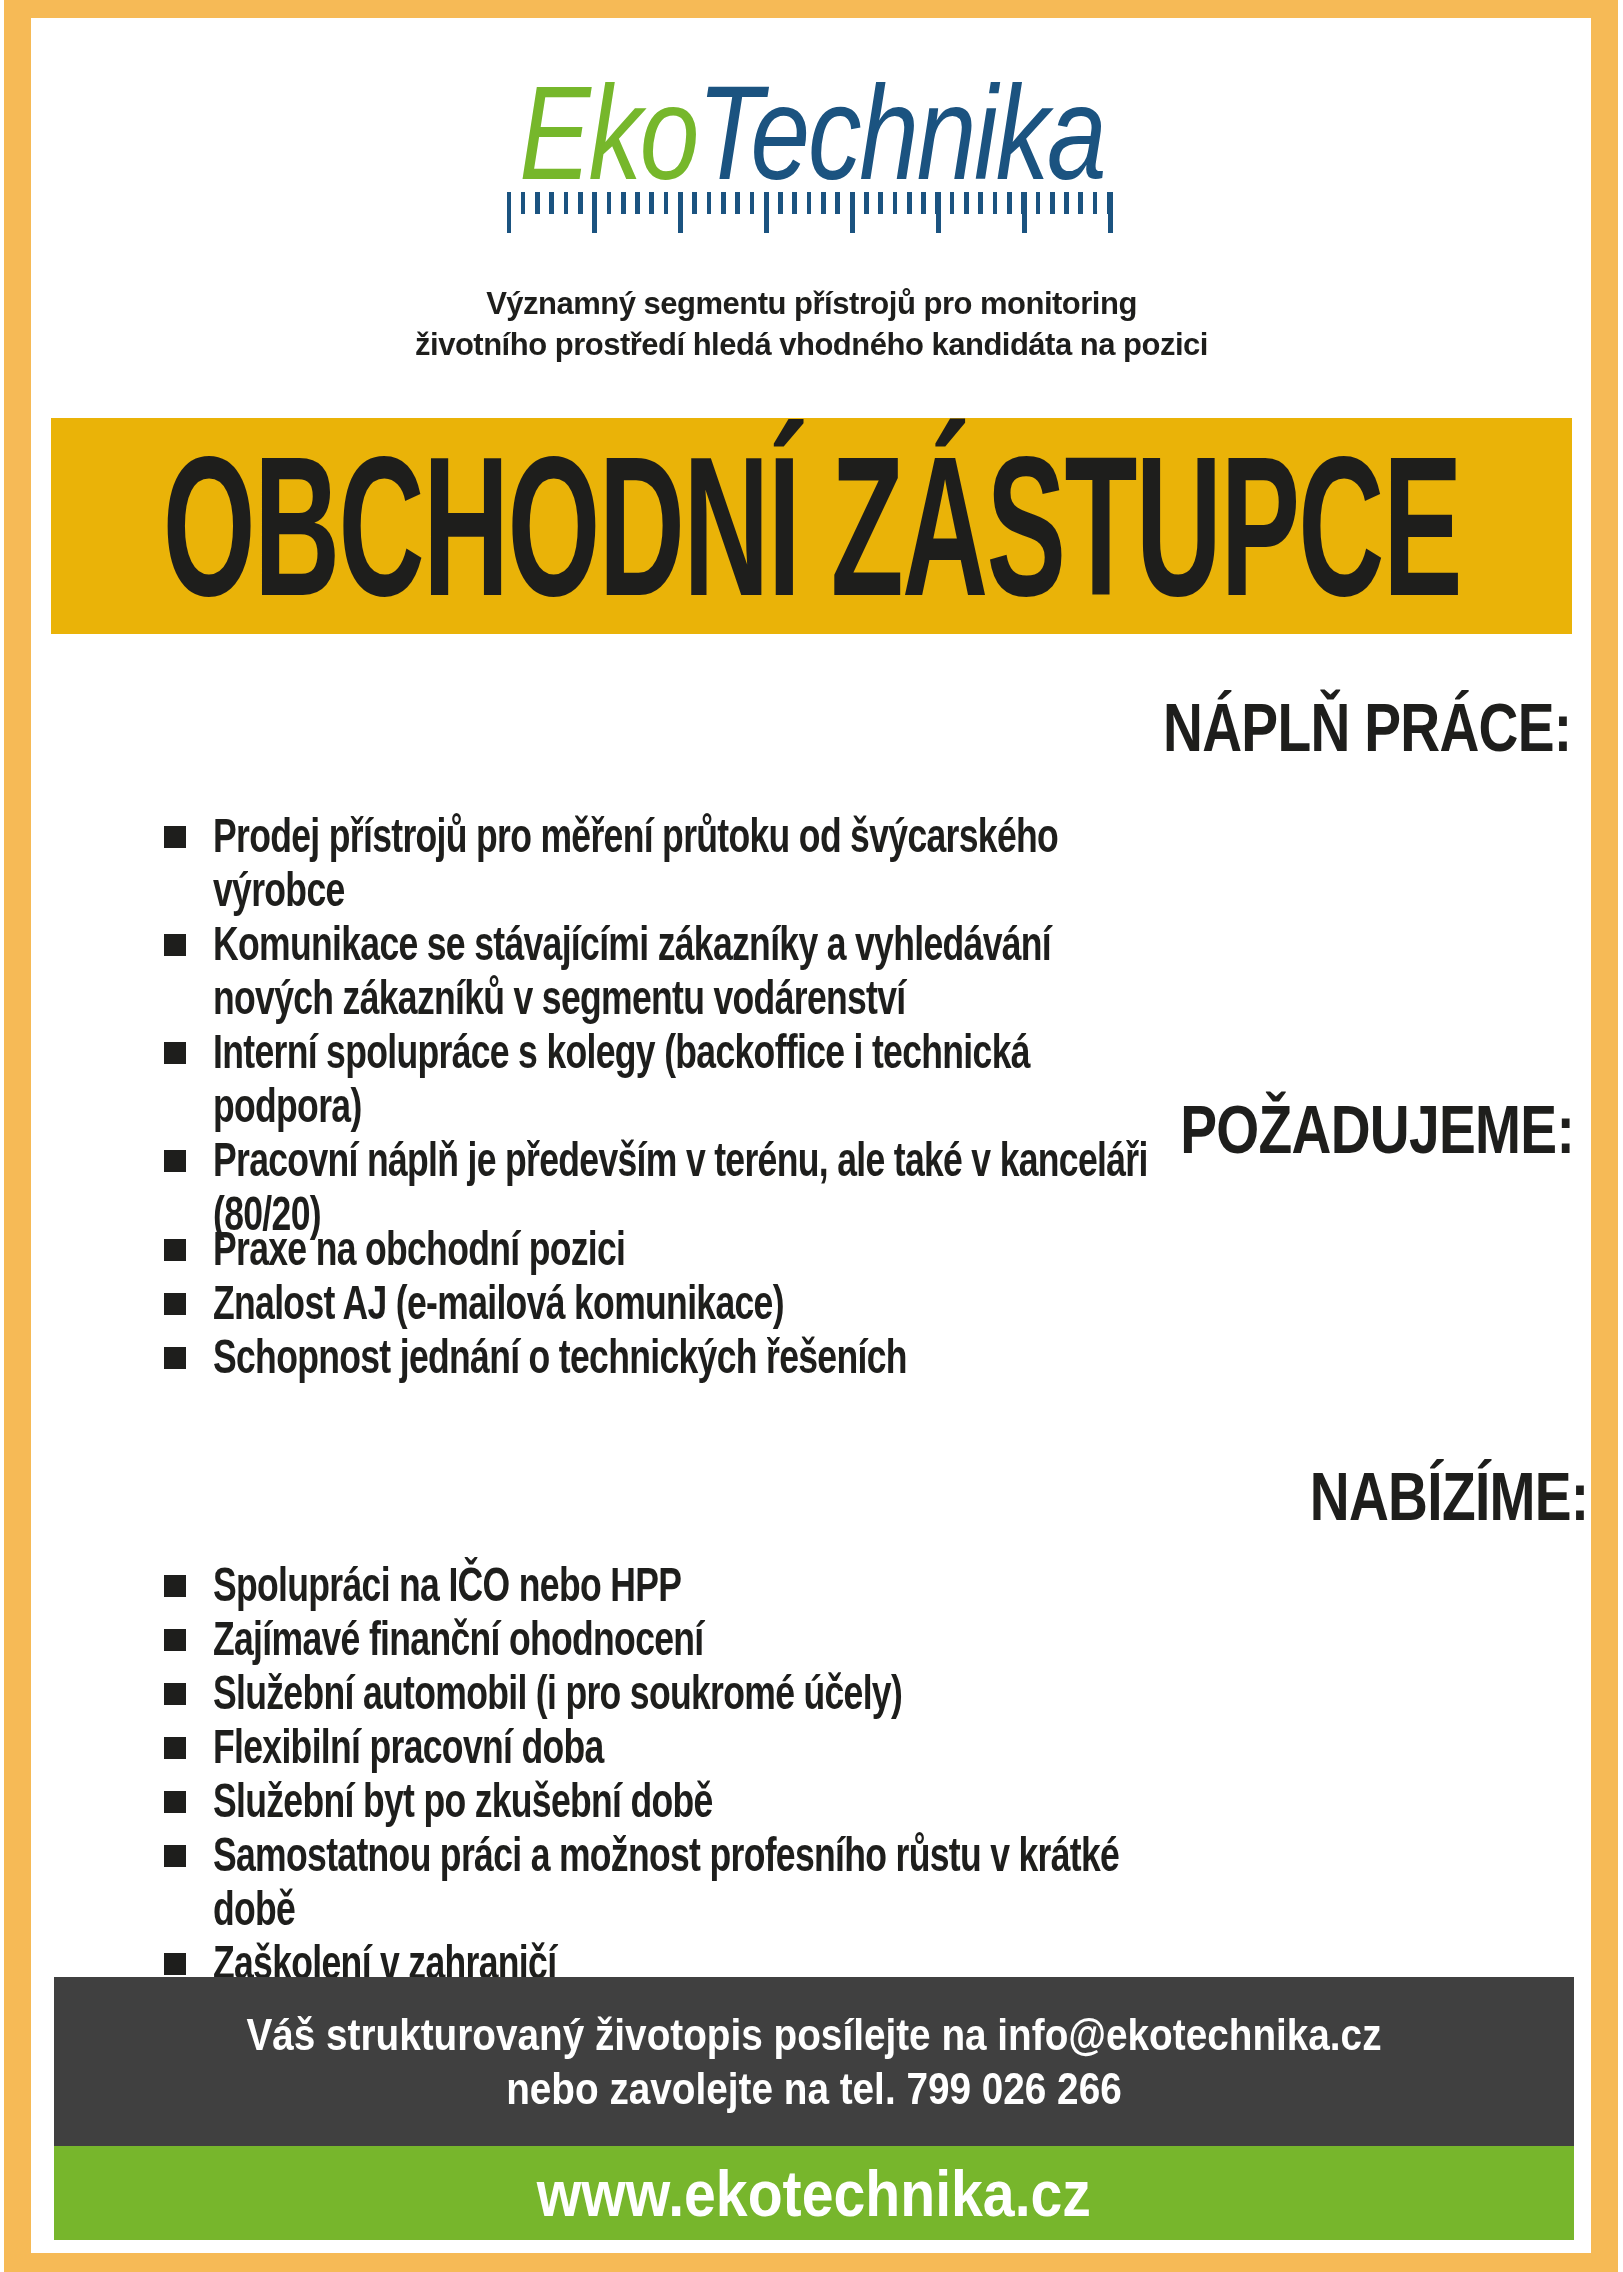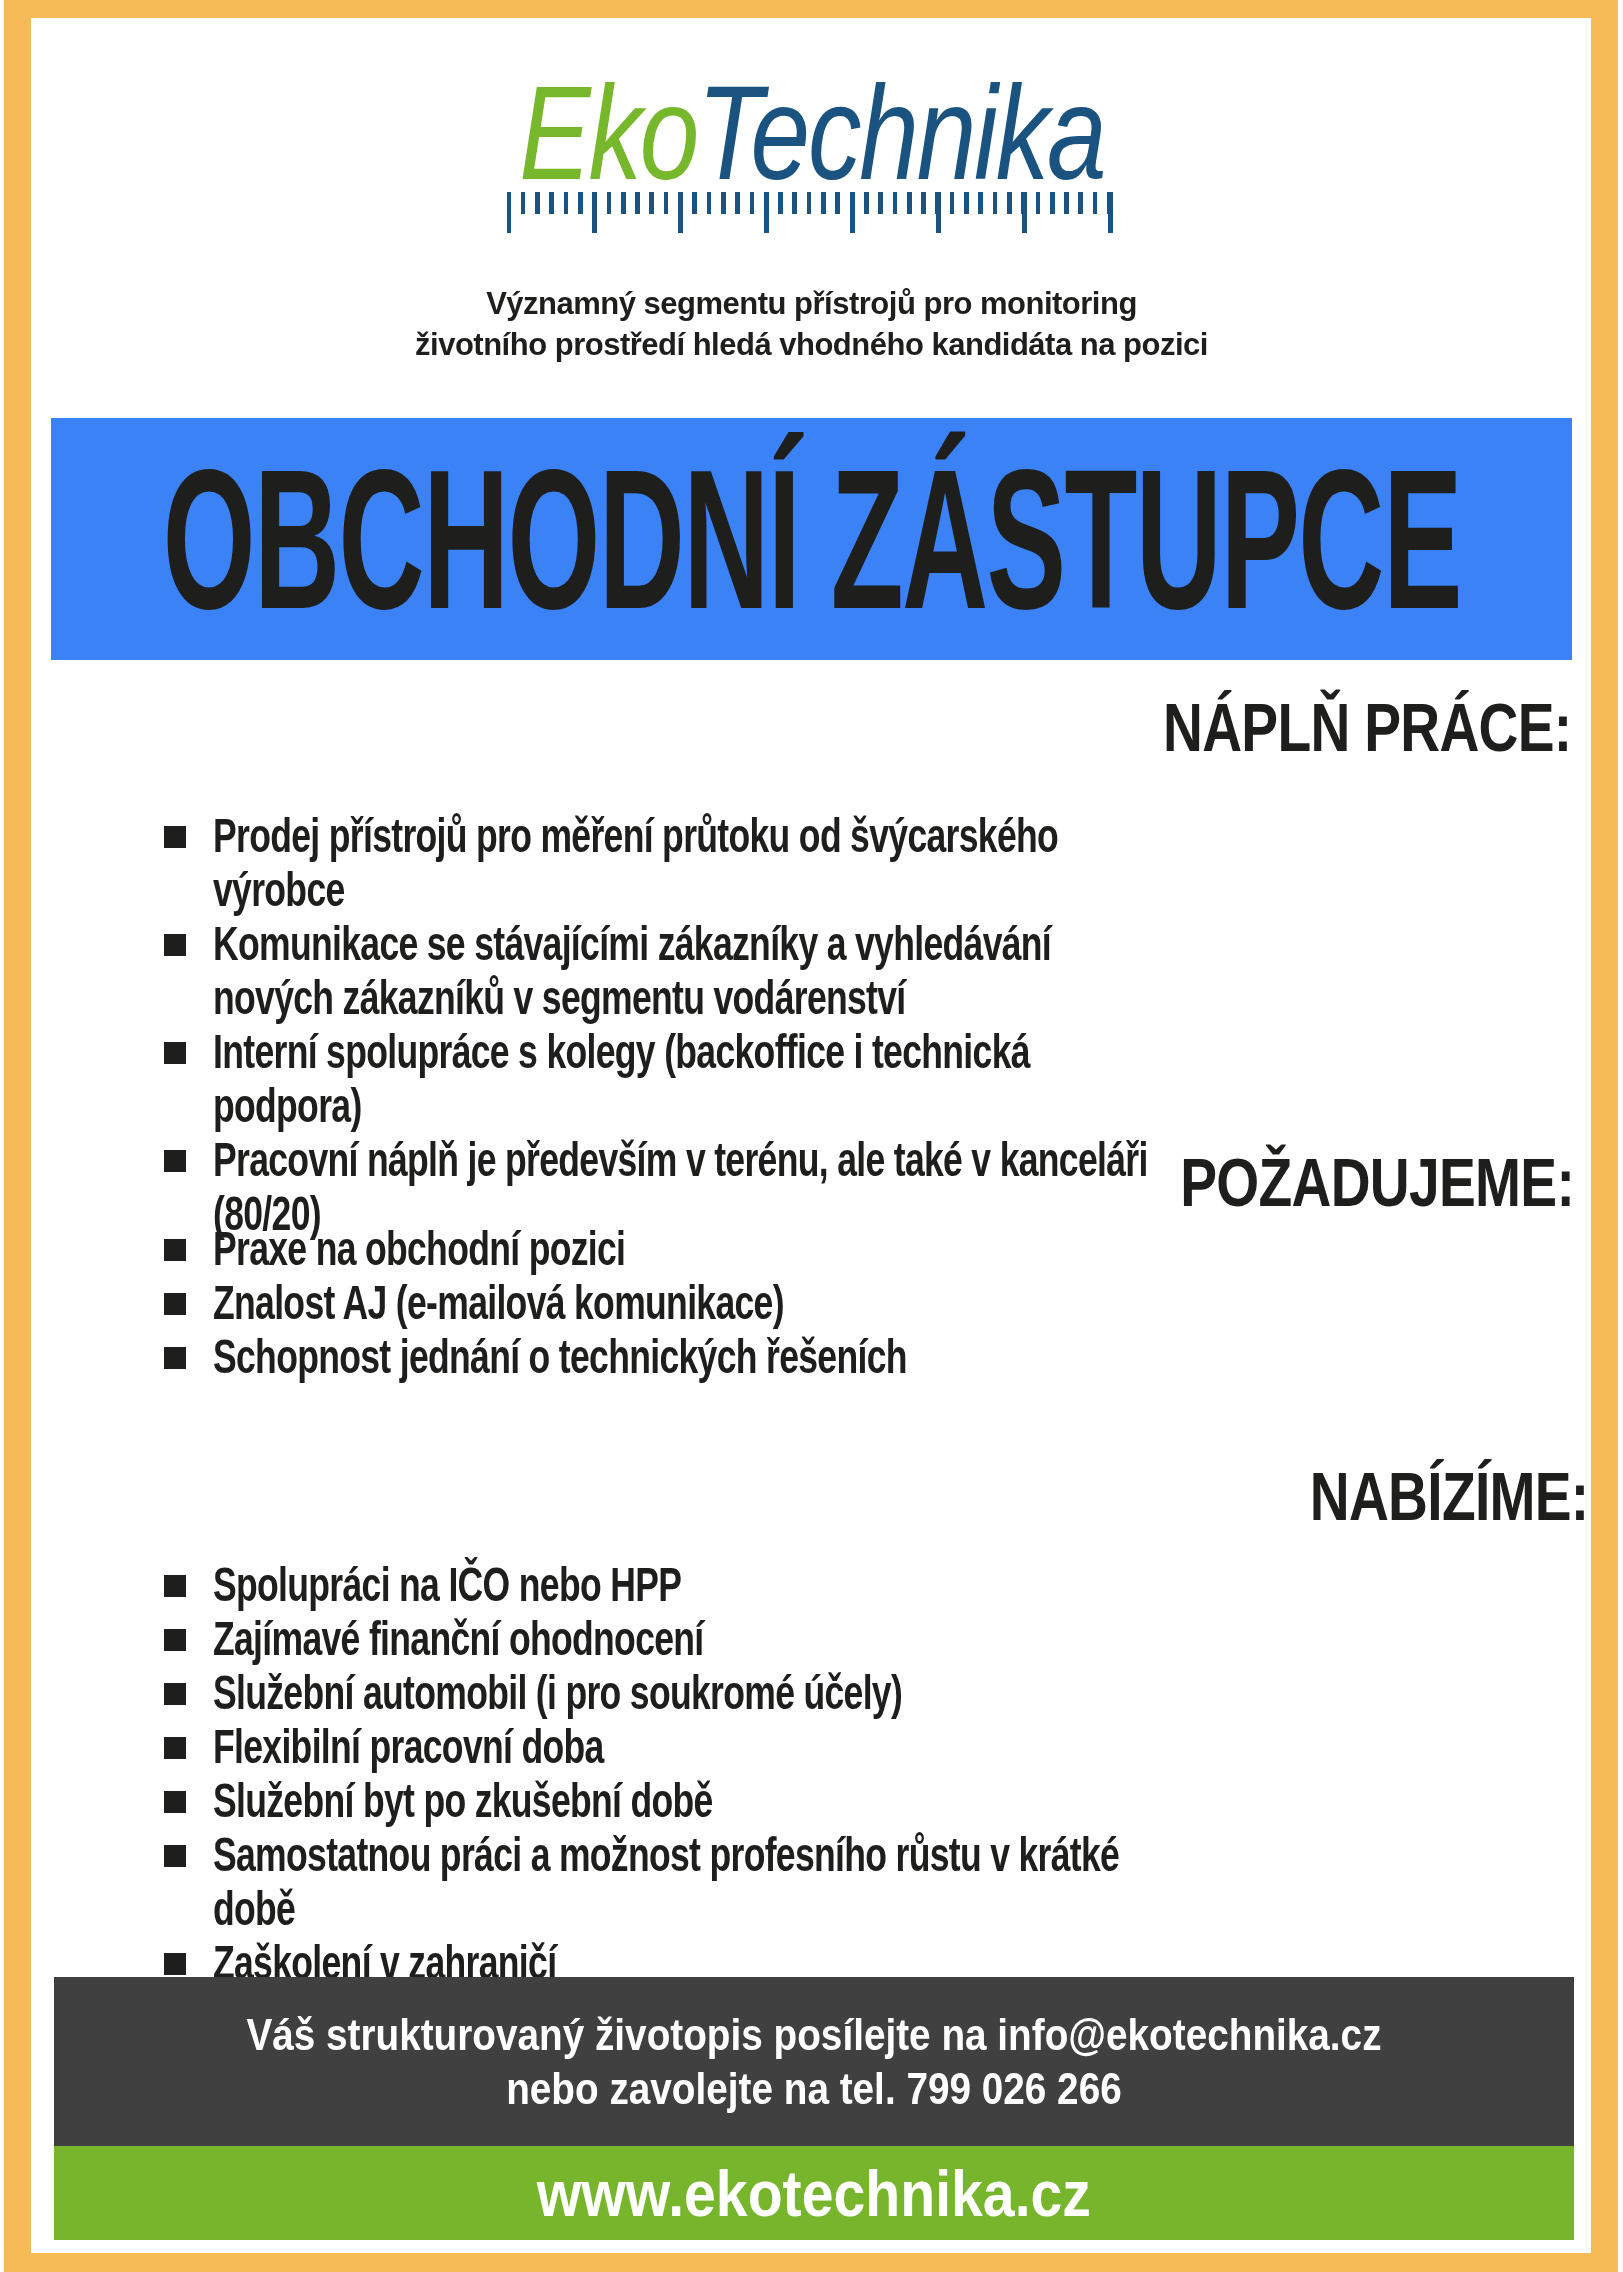--- a/index.html
+++ b/index.html
@@ -34,34 +34,34 @@
     background:repeating-linear-gradient(90deg, #1b5380 0 4.6px, transparent 4.6px 86px);
   }
   
   .intro {
     position:absolute; top:283px; left:0; width:100%;
     text-align:center; font-size:31px; line-height:41px; font-weight:bold;
     white-space:pre-line; letter-spacing:-0.5px;
   }
   
   .banner {
-    position:absolute; top:418px; left:51px; right:51px; height:242px;
-    background:#3b82f6; display:flex; align-items:center; justify-content:center;
+    position:absolute; top:418px; left:51px; right:51px; height:216px;
+    background:#eab308; display:flex; align-items:center; justify-content:center;
   }
   .banner-title {
     font-size:199px; font-weight:bold; white-space:nowrap; color:#1e1e1c;
     transform:scaleX(0.60); transform-origin:center; letter-spacing:-2.8px;
   }
   
   .section-heading {
     position:absolute; left:0; width:100%; text-align:right;
     font-size:69px; line-height:76px; font-weight:bold; white-space:nowrap;
   }
   .section-heading > span { display:inline-block; transform:scaleX(0.80); transform-origin:center; letter-spacing:-0.9px; }
-  .h1 { top:690px; } .h2 { top:1145px;text-decoration:underline; } .h3 { top:1459px; }
+  .h1 { top:690px; } .h2 { top:1092px;text-decoration:underline; } .h3 { top:1459px; }
   
   .list { position:absolute; left:164px; right:111px; }
   .l1 { top:809px; } .l2 { top:1222px; } .l3 { top:1558px; }
   .item { display:flex; align-items:flex-start; }
   .bullet {
     flex:none; width:22px; height:22px; background:#1e1e1c; margin:16.6px 27px 0 0;
   }
   .item-text {
     font-size:48px; line-height:54px; font-weight:bold; white-space:pre-line;
     letter-spacing:-0.9px; transform:scaleX(0.74); transform-origin:left top;

